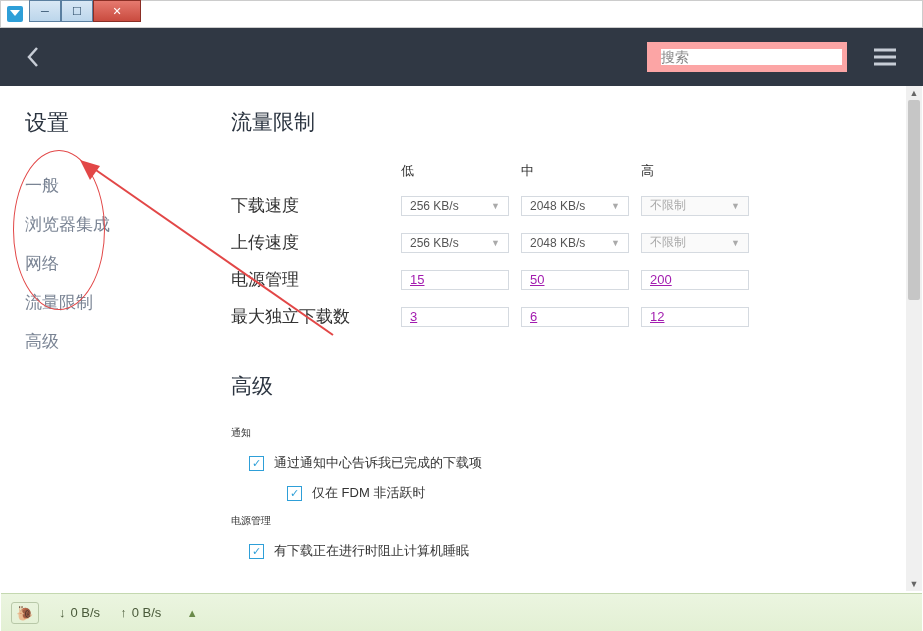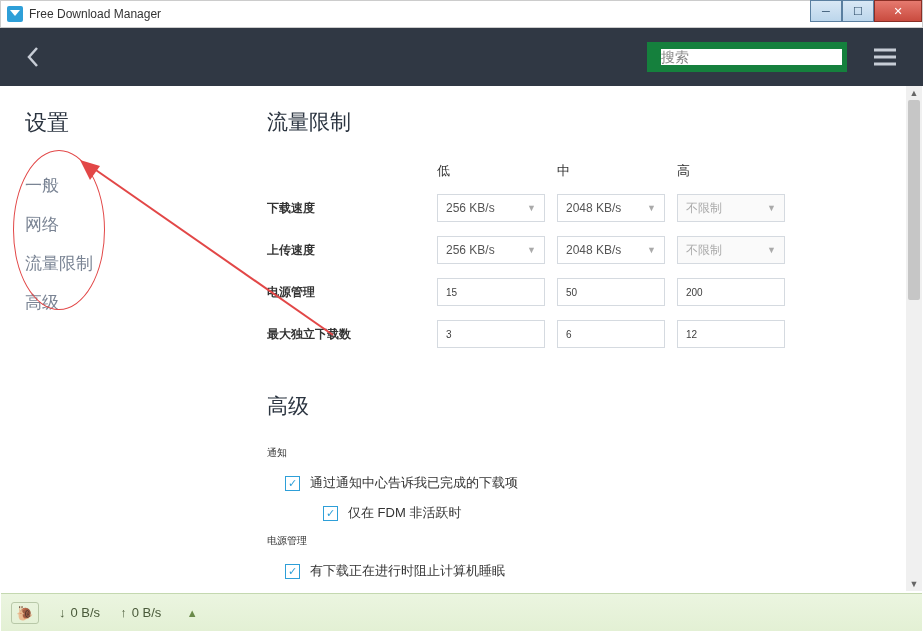--- a/index.html
+++ b/index.html
@@ -12,52 +12,52 @@
     .titlebar-text { font-size: 12px; color: #333; flex: 1; }
     .winbtns { display: flex; height: 100%; }
     .winbtn { width: 32px; height: 22px; display: flex; align-items: center; justify-content: center; font-size: 11px; margin-top: -1px; }
     .winbtn.min, .winbtn.max { background: linear-gradient(#d9e8f5,#bcd6eb); border: 1px solid #5a7fa0; color: #2b4a66; }
     .winbtn.close { background: linear-gradient(#e67a6f,#c94b3f); border: 1px solid #8a2e25; color: #fff; width: 48px; }
     
     
     .app-header { height: 58px; background: #303844; display: flex; align-items: center; padding: 0 18px; }
     .back-btn { width: 30px; height: 30px; display: flex; align-items: center; justify-content: center; color: #c7cdd6; cursor: pointer; }
     .spacer { flex: 1; }
-    .search-box { width: 200px; height: 30px; background: #15803d; display: flex; align-items: center; padding: 4px 8px; gap: 6px; }
+    .search-box { width: 200px; height: 30px; background: #fca5a5; display: flex; align-items: center; padding: 4px 8px; gap: 6px; }
     .search-box input { border: none; outline: none; flex: 1; font-size: 14px; color: #555; }
     .search-box input::placeholder { color: #888; }
     .menu-btn { width: 40px; height: 40px; display: flex; align-items: center; justify-content: center; margin-left: 18px; color: #c7cdd6; cursor: pointer; }
     
     
     .content-wrap { position: absolute; top: 86px; left: 1px; right: 1px; bottom: 40px; background: #fff; overflow: hidden; }
-    .content { display: flex; height: 100%; gap: 36px; }
+    .content { display: flex; height: 100%; }
     .scrollbar { position: absolute; right: 0; top: 0; width: 16px; height: 100%; background: #f0f0f0; }
     .scrollbar-thumb { position: absolute; right: 2px; top: 14px; width: 12px; height: 200px; background: #c6c6c6; border-radius: 2px; }
     .scrollbar-arrow { position: absolute; right: 0; width: 16px; height: 14px; background: #f0f0f0; display: flex; align-items: center; justify-content: center; font-size: 9px; color: #666; }
     .scrollbar-arrow.up { top: 0; }
     .scrollbar-arrow.down { bottom: 0; }
     
     
     .sidebar { width: 210px; padding: 22px 0 0 24px; position: relative; }
     .sidebar h2 { font-size: 22px; font-weight: normal; color: #2b3440; margin-bottom: 28px; }
     .nav-item { font-size: 17px; color: #7a8494; padding: 8px 0; cursor: pointer; }
     .ellipse-annot { position: absolute; top: 64px; left: 12px; width: 92px; height: 160px; border: 1px solid #e24747; border-radius: 50%; pointer-events: none; }
     
     
     .main { flex: 1; padding: 22px 40px 0 20px; overflow: hidden; }
     .section-title { font-size: 21px; color: #2b3440; font-weight: normal; margin-bottom: 26px; }
     .grid-head { display: flex; margin-bottom: 14px; }
     .grid-head .lbl { width: 170px; }
     .grid-head .col { width: 120px; font-size: 13px; color: #333; }
     .grid-row { display: flex; align-items: center; margin-bottom: 14px; }
-    .grid-row .lbl { width: 170px; font-size: 12px; color: #333; font-weight: bold; }
-    .sel, .inp { width: 108px; height: 28px; border: 1px solid #d5dae0; background: #fff; font-size: 12px; color: #555; padding: 0 8px; margin-right: 12px; display: flex; align-items: center; justify-content: space-between; }
+    .grid-row .lbl { width: 170px; font-size: 17px; color: #333; }
+    .sel, .inp { width: 108px; height: 20px; border: 1px solid #d5dae0; background: #fff; font-size: 12px; color: #555; padding: 0 8px; margin-right: 12px; display: flex; align-items: center; justify-content: space-between; }
     .sel.inactive { color: #aaa; background: #fafafa; text-align: right; }
     .sel .chev { color: #aaa; font-size: 9px; }
-    .inp input { border: none; outline: none; width: 100%; font-size: 10px; color: #404040; background: transparent; }
+    .inp input { border: none; outline: none; width: 100%; font-size: 13px; color: #a21caf; background: transparent; text-decoration: underline; }
     
     .subsection { margin-top: 44px; }
     .sub-title { font-size: 10px; color: #333; margin-bottom: 14px; }
     .checkbox-row { display: flex; align-items: center; gap: 10px; margin-bottom: 12px; padding-left: 18px; font-size: 13px; color: #333; }
     .checkbox-row.indent { padding-left: 56px; }
     .chk { width: 15px; height: 15px; border: 1px solid #2e9fd8; display: flex; align-items: center; justify-content: center; color: #2e9fd8; font-size: 11px; }
     
     
     .status-bar { position: absolute; bottom: 0; left: 1px; right: 1px; height: 38px; background: linear-gradient(#ebf5e0, #e3f0d4); border-top: 1px solid #c4d8b0; display: flex; align-items: center; padding: 0 10px; gap: 20px; font-size: 13px; color: #4a5a3a; }
     .snail { width: 28px; height: 22px; border: 1px solid #b8c8a8; border-radius: 3px; display: flex; align-items: center; justify-content: center; font-size: 14px; }
@@ -65,21 +65,20 @@
     .collapse-btn { width: 22px; height: 22px; display: flex; align-items: center; justify-content: center; color: #6a8a4a; font-size: 11px; }
     
     
     .arrow-annot { position: absolute; top: 160px; left: 78px; width: 260px; height: 180px; pointer-events: none; z-index: 100; }
   </style>
 </head>
 <body>
 
 <div class="titlebar">
   <span class="titlebar-icon"></span>
-  <span class="titlebar-text">Free Download Manager</span>
   <div class="winbtns">
     <div class="winbtn min">─</div>
     <div class="winbtn max">☐</div>
     <div class="winbtn close">✕</div>
   </div>
 </div>
 
 <div class="app-header">
   <div class="back-btn">
     <svg width="14" height="22" viewBox="0 0 14 22">
@@ -102,20 +101,21 @@
       </svg>
   </div>
 </div>
 
 <div class="content-wrap">
   <div class="content">
 
     <div class="sidebar">
       <h2>设置</h2>
       <div class="nav-item">一般</div>
+      <div class="nav-item">浏览器集成</div>
       <div class="nav-item">网络</div>
       <div class="nav-item">流量限制</div>
       <div class="nav-item">高级</div>
       <div class="ellipse-annot"></div>
     </div>
 
     <div class="main">
       <h3 class="section-title">流量限制</h3>
 
       <div class="grid-head">

